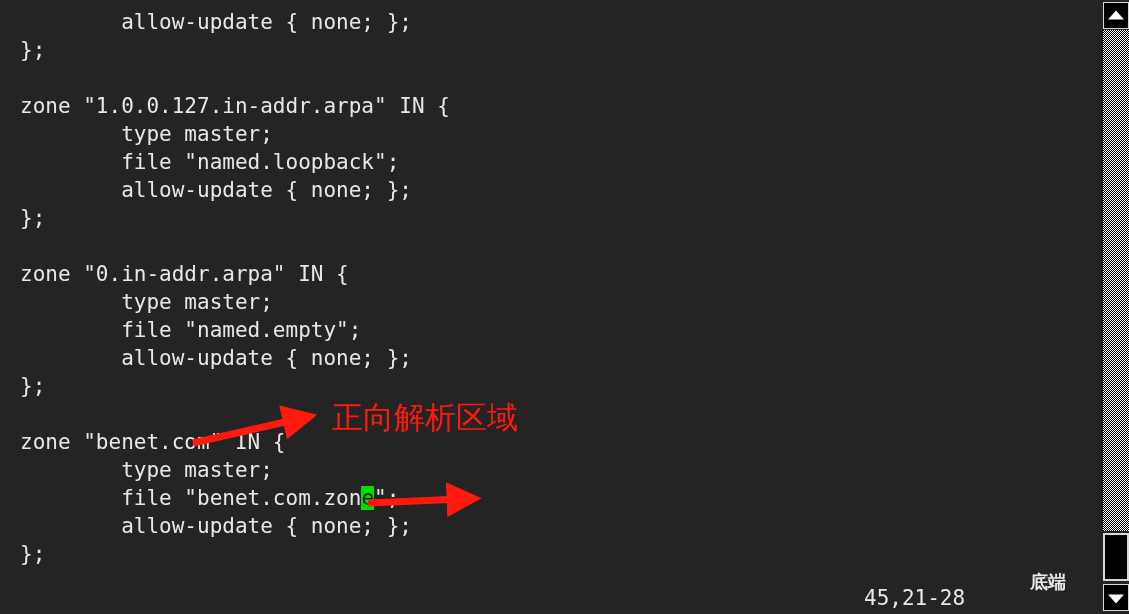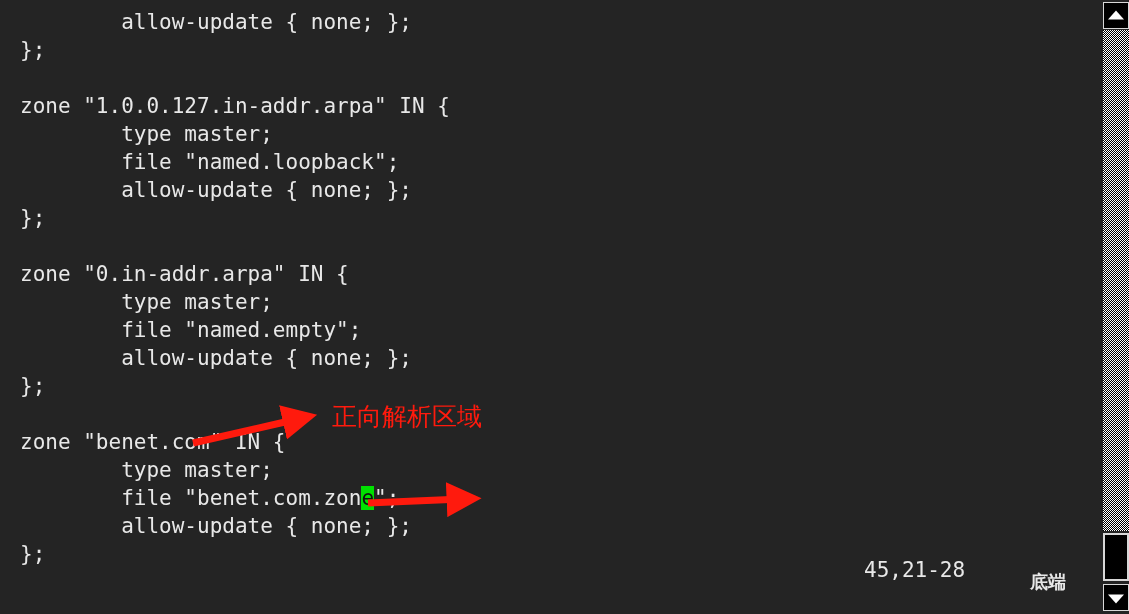--- a/index.html
+++ b/index.html
@@ -58,21 +58,21 @@
     font-family: "DejaVu Sans", "Liberation Sans", sans-serif;
     font-size: 18px;
     font-weight: bold;
   }
 
   
   .annotation {
     position: absolute;
     color: #ff1a0d;
     font-family: "DejaVu Sans", "Liberation Sans", sans-serif;
-    font-size: 25px;
+    font-size: 31px;
     line-height: 34px;
     white-space: pre;
     font-weight: 400;
   }
   .arrow-svg {
     position: absolute;
     overflow: visible;
   }
 
   
@@ -153,21 +153,21 @@
     <div class="line" style="top:372px">};</div>
     <div class="line" style="top:400px"></div>
     <div class="line" style="top:428px">zone "benet.com" IN {</div>
     <div class="line" style="top:456px">        type master;</div>
 
     <div class="line" style="top:484px"><span>        file "benet.com.zon</span><span class="cursor">e</span><span>";</span></div>
 
     <div class="line" style="top:512px">        allow-update { none; };</div>
     <div class="line" style="top:540px">};</div>
 
-    <div class="status" style="left:864px; top:556px">45,21-28</div>
+    <div class="status" style="left:864px; top:584px">45,21-28</div>
     <div class="status cjk" style="left:1030px; top:568px">底端</div>
   </div>
 
   <svg class="arrow-svg" style="left:0; top:0; width:1100px; height:614px">
     <defs>
       <marker id="ah1" markerWidth="5" markerHeight="5" refX="2.2" refY="2.5" orient="auto">
         <path d="M0,0 L5,2.5 L0,5 z" fill="#ff1a0d"></path>
       </marker>
       <marker id="ah2" markerWidth="5" markerHeight="5" refX="2.2" refY="2.5" orient="auto">
         <path d="M0,0 L5,2.5 L0,5 z" fill="#ff1a0d"></path>

